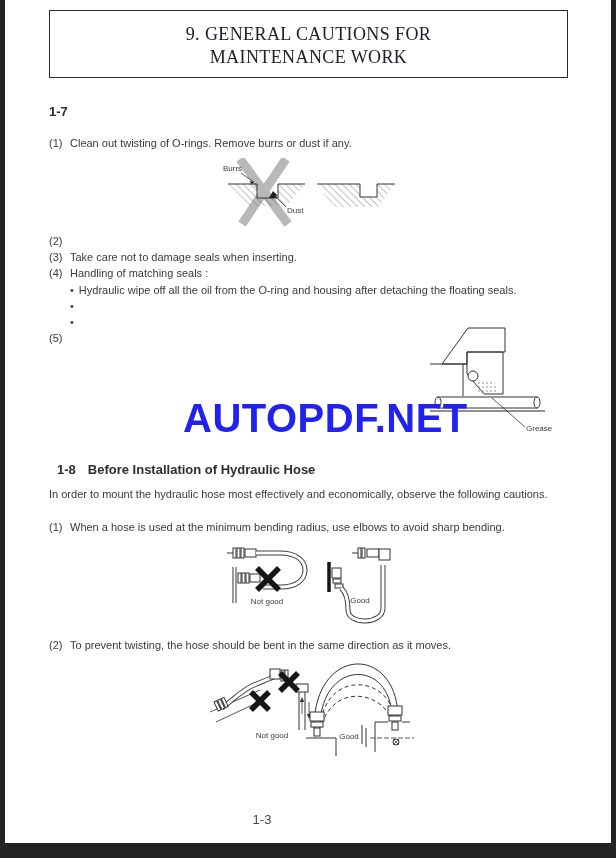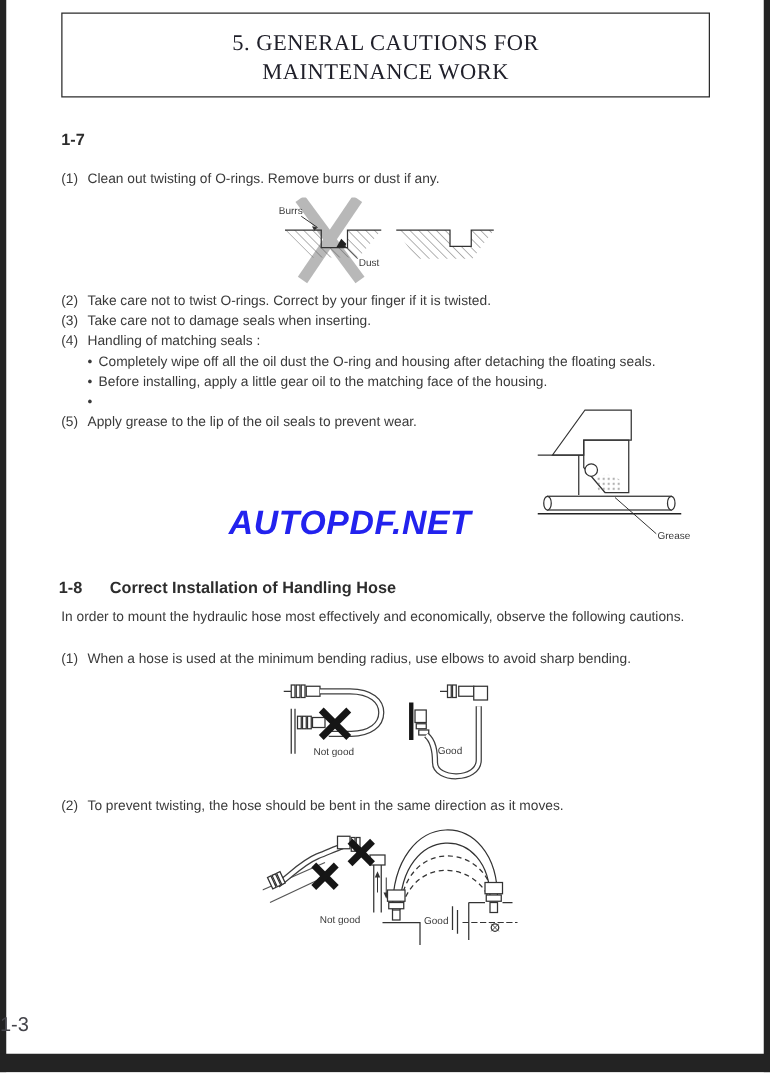--- a/index.html
+++ b/index.html
@@ -9,50 +9,50 @@
   .edge{position:absolute;background:#232323;}
   .edge-left{left:0;top:0;width:5px;height:858px;}
   .edge-right{left:611px;top:0;width:5px;height:858px;}
   .edge-bottom{left:0;top:843px;width:616px;height:15px;}
 
   .title-box{left:49px;top:10px;width:519px;height:68px;border:1px solid #2b2b2b;
              box-sizing:border-box;text-align:center;padding-top:12px;
              font-family:"Liberation Serif", serif;font-size:18px;line-height:23px;
              letter-spacing:0.4px;color:#20202a;}
 
-  .sec-heading{display:flex;gap:22px;font-weight:bold;font-size:13px;color:#2d2d2d;}
+  .sec-heading{display:flex;gap:12px;font-weight:bold;font-size:13px;color:#2d2d2d;}
   .body-text{font-size:11px;line-height:13px;}
   .item{display:flex;font-size:11px;line-height:13px;}
   .item .num{width:21px;flex:none;}
   .bullet-row{display:flex;gap:5px;font-size:11px;line-height:13px;}
 
-  .watermark{left:183px;top:398px;font-size:27px;font-weight:bold;letter-spacing:0.5px;
-             line-height:40px;font-style:italic;}
-
-  .footer{left:0;top:812px;width:524px;text-align:left;font-size:16px;color:#44444a;}
+  .watermark{left:183px;top:398px;font-size:40px;font-weight:bold;letter-spacing:0.5px;
+             line-height:40px;}
+
+  .footer{left:0;top:812px;width:524px;text-align:center;font-size:13px;color:#44444a;}
 
   svg{display:block;}
   svg text{font-family:"Liberation Sans", sans-serif;font-size:8px;fill:#3a3a3a;}
   .tube-outer{fill:none;stroke:#3f3f3f;stroke-width:5;}
   .tube-inner{fill:none;stroke:#ffffff;stroke-width:3;}
   .ln{stroke:#333;stroke-width:1;fill:none;}
   .fit{fill:#ffffff;stroke:#333;stroke-width:1;}
   .xmark{stroke:#161616;stroke-width:5.5;stroke-linecap:butt;}
 </style>
 </head>
 <body>
 
 <div class="page">
 
   <div class="edge edge-left"></div>
   <div class="edge edge-right"></div>
   <div class="edge edge-bottom"></div>
 
   <div class="abs title-box">
-    <div>5. GENERAL CAUTIONS FOR</div>
+    <div>9. GENERAL CAUTIONS FOR</div>
     <div>MAINTENANCE WORK</div>
   </div>
 
   <div class="abs sec-heading" style="left:49px;top:104px;">
     <span>1-7</span>
   </div>
 
   <div class="abs item" style="left:49px;top:137px;width:540px;">
     <span class="num">(1)</span>
     <span>Clean out twisting of O-rings. Remove burrs or dust if any.</span>
@@ -78,46 +78,43 @@
     <path d="M59,24 l-4.5,-1 2,3.5 z" fill="#333"></path>
     <line x1="80" y1="38" x2="91" y2="49" stroke="#333" stroke-width="0.8"></line>
     <text x="92" y="55">Dust</text>
 
     <path d="M122,26 H165 V39 H182 V26 H200 L183,49 H138 Z" fill="url(#h1)"></path>
     <path d="M122,26 H165 V39 H182 V26 H200" class="ln" stroke-width="1.2"></path>
   </svg>
 
   <div class="abs item" style="left:49px;top:235px;width:540px;">
     <span class="num">(2)</span>
-    <span>Take care not to twist O-rings. Correct by your finger if it is twisted.</span>
   </div>
   <div class="abs item" style="left:49px;top:251px;width:540px;">
     <span class="num">(3)</span>
     <span>Take care not to damage seals when inserting.</span>
   </div>
   <div class="abs item" style="left:49px;top:267px;width:540px;">
     <span class="num">(4)</span>
     <span>Handling of matching seals :</span>
   </div>
 
   <div class="abs bullet-row" style="left:70px;top:284px;width:520px;">
     <span>•</span>
-    <span>Completely wipe off all the oil dust the O-ring and housing after detaching the floating seals.</span>
+    <span>Hydraulic wipe off all the oil from the O-ring and housing after detaching the floating seals.</span>
   </div>
   <div class="abs bullet-row" style="left:70px;top:300px;width:520px;">
     <span>•</span>
-    <span>Before installing, apply a little gear oil to the matching face of the housing.</span>
   </div>
   <div class="abs bullet-row" style="left:70px;top:316px;width:520px;">
     <span>•</span>
   </div>
 
   <div class="abs item" style="left:49px;top:332px;width:540px;">
     <span class="num">(5)</span>
-    <span>Apply grease to the lip of the oil seals to prevent wear.</span>
   </div>
 
   <svg class="abs" style="left:430px;top:326px;" width="128" height="114" viewBox="0 0 128 114">
     <defs>
       <pattern id="h2" width="5" height="5" patternUnits="userSpaceOnUse" patternTransform="rotate(-45)">
         <line x1="0" y1="0" x2="0" y2="5" stroke="#666" stroke-width="0.8"></line>
       </pattern>
       <pattern id="c2" width="5" height="5" patternUnits="userSpaceOnUse">
         <line x1="0" y1="0" x2="5" y2="5" stroke="#555" stroke-width="0.7"></line>
         <line x1="5" y1="0" x2="0" y2="5" stroke="#555" stroke-width="0.7"></line>
@@ -135,23 +132,23 @@
     <rect x="8" y="71" width="99" height="11" class="fit"></rect>
     <ellipse cx="8" cy="76.5" rx="3" ry="5.5" class="fit"></ellipse>
     <ellipse cx="107" cy="76.5" rx="3" ry="5.5" class="fit"></ellipse>
     <line x1="0" y1="85" x2="115" y2="85" stroke="#222" stroke-width="1.1"></line>
     <line x1="62" y1="72" x2="95" y2="101" stroke="#333" stroke-width="0.8"></line>
     <text x="96" y="105">Grease</text>
   </svg>
 
   <div class="abs watermark" style="color: rgb(34, 34, 238);">AUTOPDF.NET</div>
 
-  <div class="abs sec-heading" style="left:47px;top:462px;">
+  <div class="abs sec-heading" style="left:57px;top:462px;">
     <span>1-8</span>
-    <span>Correct Installation of Handling Hose</span>
+    <span>Before Installation of Hydraulic Hose</span>
   </div>
 
   <div class="abs body-text" style="left:49px;top:488px;width:540px;">In order to mount the hydraulic hose most effectively and economically, observe the following cautions.</div>
 
   <div class="abs item" style="left:49px;top:521px;width:540px;">
     <span class="num">(1)</span>
     <span>When a hose is used at the minimum bending radius, use elbows to avoid sharp bending.</span>
   </div>
 
   <svg class="abs" style="left:225px;top:540px;" width="190" height="90" viewBox="0 0 190 90">

